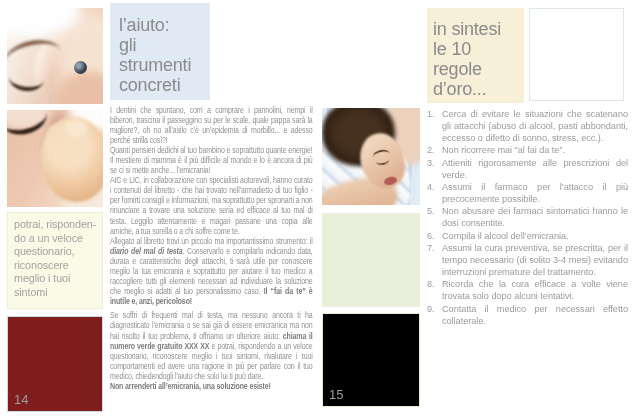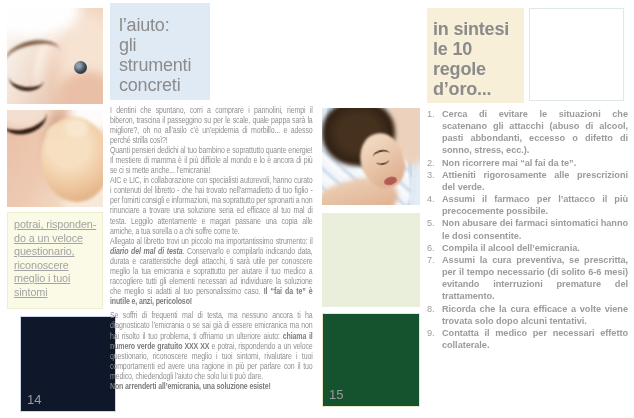--- a/index.html
+++ b/index.html
@@ -50,48 +50,48 @@
   .p3-brow{left:52%;top:43%;width:17%;height:9%;border-radius:50%;border-top:2.5px solid #5d4026;
     transform:rotate(-12deg);filter:blur(0.6px);}
   .p3-eye{left:55%;top:51%;width:13%;height:6%;border-radius:50%;border-bottom:2px solid #6b4830;
     transform:rotate(-10deg);filter:blur(0.5px);}
   .p3-lips{left:63%;top:71%;width:13%;height:8%;background:#b35a55;border-radius:50%;
     transform:rotate(-16deg);filter:blur(0.7px);}
   .p3-arm{left:-10%;bottom:-20%;width:88%;height:46%;border-radius:45%;transform:rotate(-14deg);filter:blur(2px);
     background:linear-gradient(#eccdb2,#dcab88);}
   
   #title-left{left:110px;top:3px;width:100px;height:97px;background:var(--title-left-bg,#e0eaf5);}
-  #title-right{left:427px;top:8px;width:97px;height:95px;background:var(--title-right-bg,#f8efd9);font-weight:bold;}
+  #title-right{left:427px;top:8px;width:97px;height:95px;background:var(--title-right-bg,#f8efd9);}
   #white-box-tr{left:529px;top:8px;width:95px;height:93px;background:#fff;box-sizing:border-box;
     border:1px solid var(--white-box-border-right-top,#dee9e3);}
   #note-box{left:7px;top:212px;width:96px;height:97px;box-sizing:border-box;
     background:var(--note-bg,#fbfae6);border:1px solid var(--note-border,#edefcd);}
   #green-box{left:322px;top:213px;width:98px;height:94px;background:var(--green-bg,#e9efdb);}
-  #pagebox-14{left:20px;top:316px;width:96px;height:96px;box-sizing:border-box;background:#0f172a;
+  #pagebox-14{left:7px;top:316px;width:96px;height:96px;box-sizing:border-box;background:#7f1d1d;
     border:1px solid var(--white-box-border-left,#cdd8e9);}
-  #pagebox-15{left:322px;top:313px;width:98px;height:94px;box-sizing:border-box;background:#14532d;
+  #pagebox-15{left:322px;top:313px;width:98px;height:94px;box-sizing:border-box;background:#000000;
     border:1px solid var(--white-box-border-right-bottom,#ebe8c8);}
   
   .title-text{position:absolute;left:9px;bottom:5px;font-size:18px;line-height:20px;
     letter-spacing:-0.2px;color:var(--title-text,#8b8b8b);}
   #title-right .title-text{left:6px;bottom:4px;}
   .note-text{position:absolute;left:6px;top:5px;font-size:10.8px;line-height:13.6px;
-    color:var(--note-text,#a3a3a3);letter-spacing:-0.1px;text-decoration:underline;}
+    color:var(--note-text,#a3a3a3);letter-spacing:-0.1px;}
   .pagenum{position:absolute;left:6px;bottom:4px;font-size:13px;color:var(--page-number-text,#9b9b9b);}
   #bodycol{left:110px;top:106px;width:237px;transform:scaleX(0.855);transform-origin:0 0;
     font-size:8.2px;line-height:10.05px;letter-spacing:-0.15px;
     color:var(--body-text,#909090);text-align:justify;}
   .para2{margin-top:4.5px;}
   .sb{font-weight:bold;color:var(--bold-text,#7b7b7b);}
   .sbi{font-weight:bold;font-style:italic;color:var(--bold-text,#7b7b7b);}
   #rules{left:427px;top:108px;width:201px;font-size:9.2px;line-height:12.15px;
     color:var(--list-text,#9b9b9b);letter-spacing:-0.05px;}
   .rule{display:flex;}
   .rule-num{flex:0 0 15px;width:15px;}
-  .rule-text{flex:1;text-align:justify;font-weight:bold;}
+  .rule-text{flex:1;text-align:justify;}
 </style>
 </head>
 <body>
 
 <div class="canvas">
 
   <div class="photo" id="photo1">
     <div class="p1-babyface"></div>
     <div class="p1-white"></div>
     <div class="p1-cheek"></div>
@@ -172,21 +172,21 @@
       <div class="rule">
         <span class="rule-num">5.</span>
         <span class="rule-text">Non abusare dei farmaci sintomatici hanno le dosi consentite.</span>
       </div>
       <div class="rule">
         <span class="rule-num">6.</span>
         <span class="rule-text">Compila il alcool dell’emicrania.</span>
       </div>
       <div class="rule">
         <span class="rule-num">7.</span>
-        <span class="rule-text">Assumi la cura preventiva, se prescritta, per il tempo necessario (di solito 6-6 mesi) evitando interruzioni premature del trattamento.</span>
+        <span class="rule-text">Assumi la cura preventiva, se prescritta, per il tempo necessario (di solito 3-4 mesi) evitando interruzioni premature del trattamento.</span>
       </div>
       <div class="rule">
         <span class="rule-num">8.</span>
         <span class="rule-text">Ricorda che la cura efficace a volte viene trovata solo dopo alcuni tentativi.</span>
       </div>
       <div class="rule">
         <span class="rule-num">9.</span>
         <span class="rule-text">Contatta il medico per necessari effetto collaterale.</span>
       </div>
     </div>

